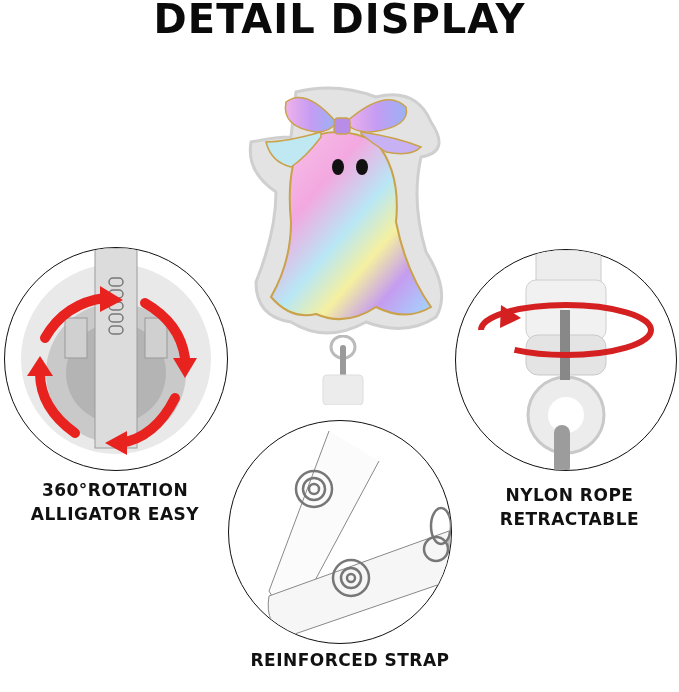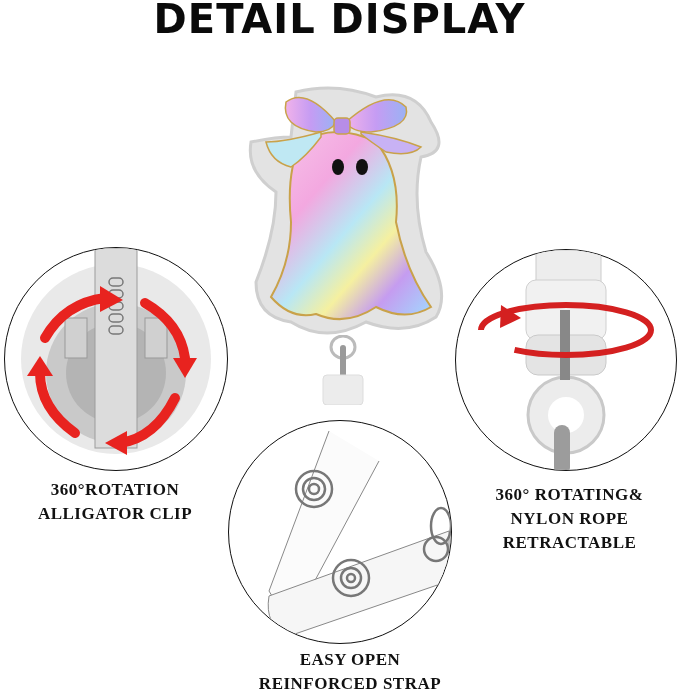--- a/index.html
+++ b/index.html
@@ -1,19 +1,19 @@
 <!DOCTYPE html>
 <html><head>
 <meta charset="utf-8">
 <style>
   html,body{margin:0;padding:0;background:#fff;}
   body{width:679px;height:692px;position:relative;overflow:hidden;font-family:"DejaVu Sans","Liberation Sans",sans-serif;}
   .title{position:absolute;left:0;width:679px;top:-4px;text-align:center;font-weight:bold;font-size:40px;letter-spacing:1px;color:#0a0a0a;}
   .circle{position:absolute;border:1.5px solid #111;border-radius:50%;background:#fff;overflow:hidden;}
-  .label{position:absolute;text-align:center;font-weight:bold;font-size:17px;line-height:24px;color:#111;letter-spacing:0.5px;font-family:Liberation Serif, serif;}
+  .label{position:absolute;text-align:center;font-weight:bold;font-size:17px;line-height:24px;color:#111;letter-spacing:0.5px;}
   .abs{position:absolute;}
   svg{display:block;}
 </style>
 </head>
 <body>
 
 <div class="title">DETAIL DISPLAY</div>
 
 <div class="abs" style="left:236px;top:82px;width:215px;height:262px;">
   <svg width="215" height="262" viewBox="0 0 215 262">
@@ -80,38 +80,37 @@
     <g fill="#e8231f">
       <polygon points="95,38 118,52 95,64"></polygon>
       <polygon points="168,110 192,110 180,130"></polygon>
       <polygon points="122,183 122,207 100,195"></polygon>
       <polygon points="22,128 48,128 35,108"></polygon>
     </g>
   </svg>
 </div>
 <div class="label" style="left:0;top:478px;width:230px;">
   <div>360°ROTATION</div>
-  <div>ALLIGATOR CLIP</div>
+  <div>ALLIGATOR EASY</div>
 </div>
 
 <div class="circle" style="left:455px;top:249px;width:220px;height:220px;">
   <svg width="220" height="220" viewBox="0 0 220 220">
     <rect x="80" y="0" width="65" height="35" fill="#ededed" stroke="#ccc"></rect>
     <rect x="70" y="30" width="80" height="60" rx="10" fill="#f1f1f1" stroke="#cfcfcf"></rect>
     <rect x="70" y="85" width="80" height="40" rx="12" fill="#e4e4e4" stroke="#c9c9c9"></rect>
     <circle cx="110" cy="165" r="38" fill="#ececec" stroke="#c9c9c9" stroke-width="3"></circle>
     <circle cx="110" cy="165" r="18" fill="#fff"></circle>
     <rect x="104" y="60" width="10" height="70" fill="#888"></rect>
     <rect x="98" y="175" width="16" height="50" rx="8" fill="#9c9c9c"></rect>
     <ellipse cx="110" cy="80" rx="85" ry="25" fill="none" stroke="#d42020" stroke-width="6" stroke-dasharray="330 60" transform="rotate(180 110 80)"></ellipse>
     <polygon points="45,55 65,68 44,78" fill="#d42020"></polygon>
   </svg>
 </div>
 <div class="label" style="left:460px;top:483px;width:219px;">
-  <div>360° ROTATING&amp;</div>
   <div>NYLON ROPE</div>
   <div>RETRACTABLE</div>
 </div>
 
 <div class="circle" style="left:228px;top:420px;width:222px;height:222px;">
   <svg width="222" height="222" viewBox="0 0 222 222">
     <path d="M100 10 L40 170 Q50 190 75 180 L150 40" fill="#fbfbfb" stroke="#888" stroke-width="1"></path>
     <path d="M40 175 L220 110 L220 160 L60 215 Q35 205 40 175 Z" fill="#f6f6f6" stroke="#888" stroke-width="1"></path>
     <g fill="none" stroke="#777" stroke-width="2.5">
       <circle cx="85" cy="68" r="18"></circle>
@@ -119,15 +118,14 @@
         <circle cx="85" cy="68" r="5"></circle>
       <circle cx="122" cy="157" r="18"></circle>
         <circle cx="122" cy="157" r="10"></circle>
         <circle cx="122" cy="157" r="4"></circle>
       <circle cx="207" cy="128" r="12"></circle>
         <ellipse cx="212" cy="105" rx="10" ry="18"></ellipse>
     </g>
   </svg>
 </div>
 <div class="label" style="left:230px;top:648px;width:240px;">
-  <div>EASY OPEN</div>
   <div>REINFORCED STRAP</div>
 </div>
 
 </body></html>

